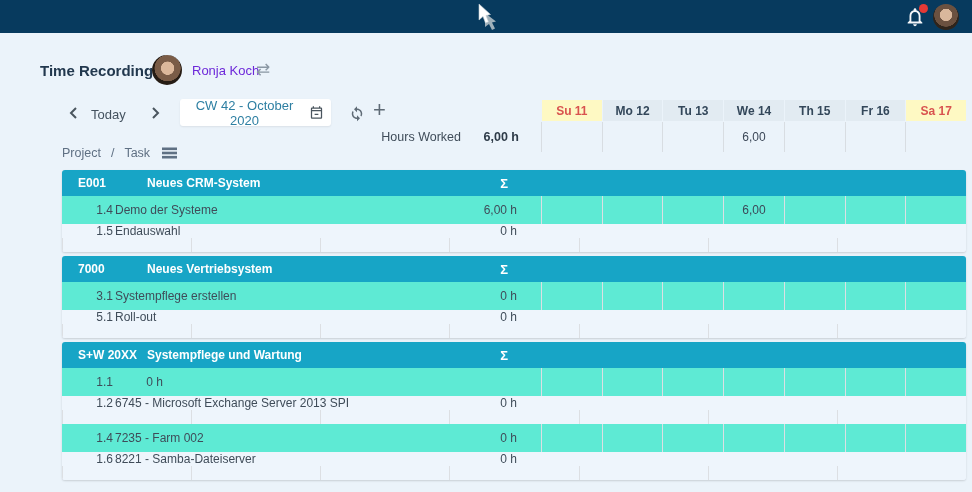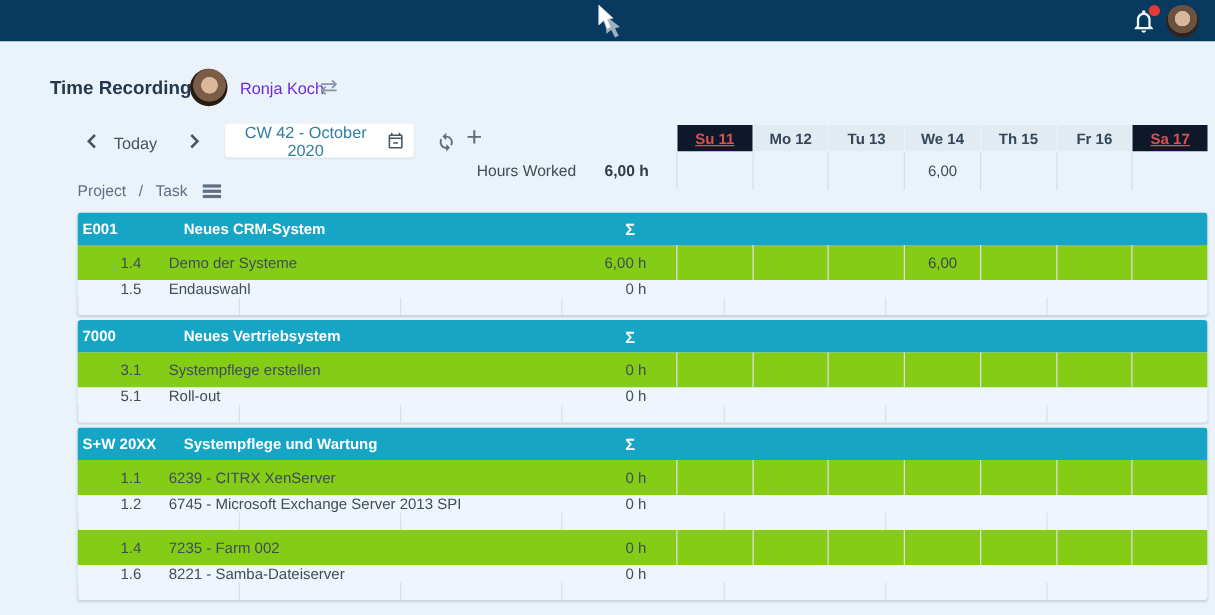--- a/index.html
+++ b/index.html
@@ -36,45 +36,45 @@
   .week-box .wk { flex:1; text-align:center; font-size:13px; font-weight:normal; color:#2d7fa2; }
   .week-box .cal { margin-right:7px; display:flex; }
   .refresh { position:absolute; left:348px; top:104px; width:18px; height:18px; cursor:pointer; }
   .plus { position:absolute; left:373px; top:99px; font-size:22px; color:#5f6b76; cursor:pointer; line-height:1; }
   
   .chips { position:absolute; left:541px; top:100px; right:6px; height:21px; display:flex; }
   .chip {
     flex:1; margin-left:1px; display:flex; align-items:center; justify-content:center;
     background:#e2ebf2; color:#33475a; font-size:12px; font-weight:bold;
   }
-  .chip.weekend { background:#0f172a; color:#d9534f;text-decoration:underline; }
+  .chip.weekend { background:#fef9c3; color:#d9534f; }
   
   .totals { position:absolute; left:62px; top:122px; right:6px; height:30px; display:flex; }
   .totals .tleft { width:479px; flex-shrink:0; display:flex; align-items:center; justify-content:flex-end; }
   .hw-label { font-size:12.5px; color:#3f4c59; }
   .hw-value { width:80px; text-align:right; padding-right:22px; font-size:12.5px; font-weight:bold; color:#2e3b48; }
   .totals .cell { border-left:1px solid #d8dde2; }
   
   .pt { position:absolute; left:62px; top:146px; display:flex; align-items:center; gap:10px;
         font-size:12.5px; color:#5f7083; }
   .pt .icn { display:flex; margin-left:2px; }
   
   .table { position:absolute; left:62px; top:170px; right:6px; }
   .group { margin-bottom:4px; border-radius:3px; overflow:hidden; box-shadow:0 1px 2px rgba(0,0,0,.15); }
   .band { height:26px; background:#17a5c6; display:flex; color:#fff; font-size:12px; font-weight:bold; cursor:pointer; }
   .band .bleft { width:479px; flex-shrink:0; display:flex; align-items:center; }
-  .band .code { padding-left:4px; min-width:85px; }
+  .band .code { padding-left:16px; min-width:85px; }
   .band .name { flex:1; }
   .band .sigma { padding-right:33px; font-size:13px; }
   .band .bday { flex:1; }
-  .trow { height:28px; display:flex; font-size:12px; color:#3f4c59; background:#84cc16; cursor:pointer; }
+  .trow { height:28px; display:flex; font-size:12px; color:#3f4c59; background:#5eead4; cursor:pointer; }
   .trow.alt { background:#eef5fc;flex-direction:column; }
   .trow .left { width:479px; flex-shrink:0; display:flex; align-items:center; }
   .num { width:51px; text-align:right; flex-shrink:0; }
-  .lbl { margin-left:22px; flex:1; }
+  .lbl { margin-left:2px; flex:1; }
   .tot { width:74px; text-align:right; padding-right:24px; flex-shrink:0; }
   .cells { flex:1; display:flex; }
   .cell { flex:1; display:flex; align-items:center; justify-content:center; font-size:12px; color:#3c4858; }
   .trow .cell { border-left:1px solid #dcdfe3; }
 </style>
 </head>
 <body>
 
 <div class="screen">
 
@@ -249,21 +249,20 @@
         <div class="bleft">
           <span class="code">S+W 20XX</span>
           <span class="name">Systempflege und Wartung</span>
           <span class="sigma">Σ</span>
         </div>
         <div class="bday"></div>
       </div>
       <div class="trow">
         <div class="left">
           <span class="num">1.1</span>
-          <span class="lbl">6239 - CITRX XenServer</span>
           <span class="tot">0 h</span>
         </div>
         <div class="cells">
           <div class="cell"></div>
           <div class="cell"></div>
           <div class="cell"></div>
           <div class="cell"></div>
           <div class="cell"></div>
           <div class="cell"></div>
           <div class="cell"></div>

